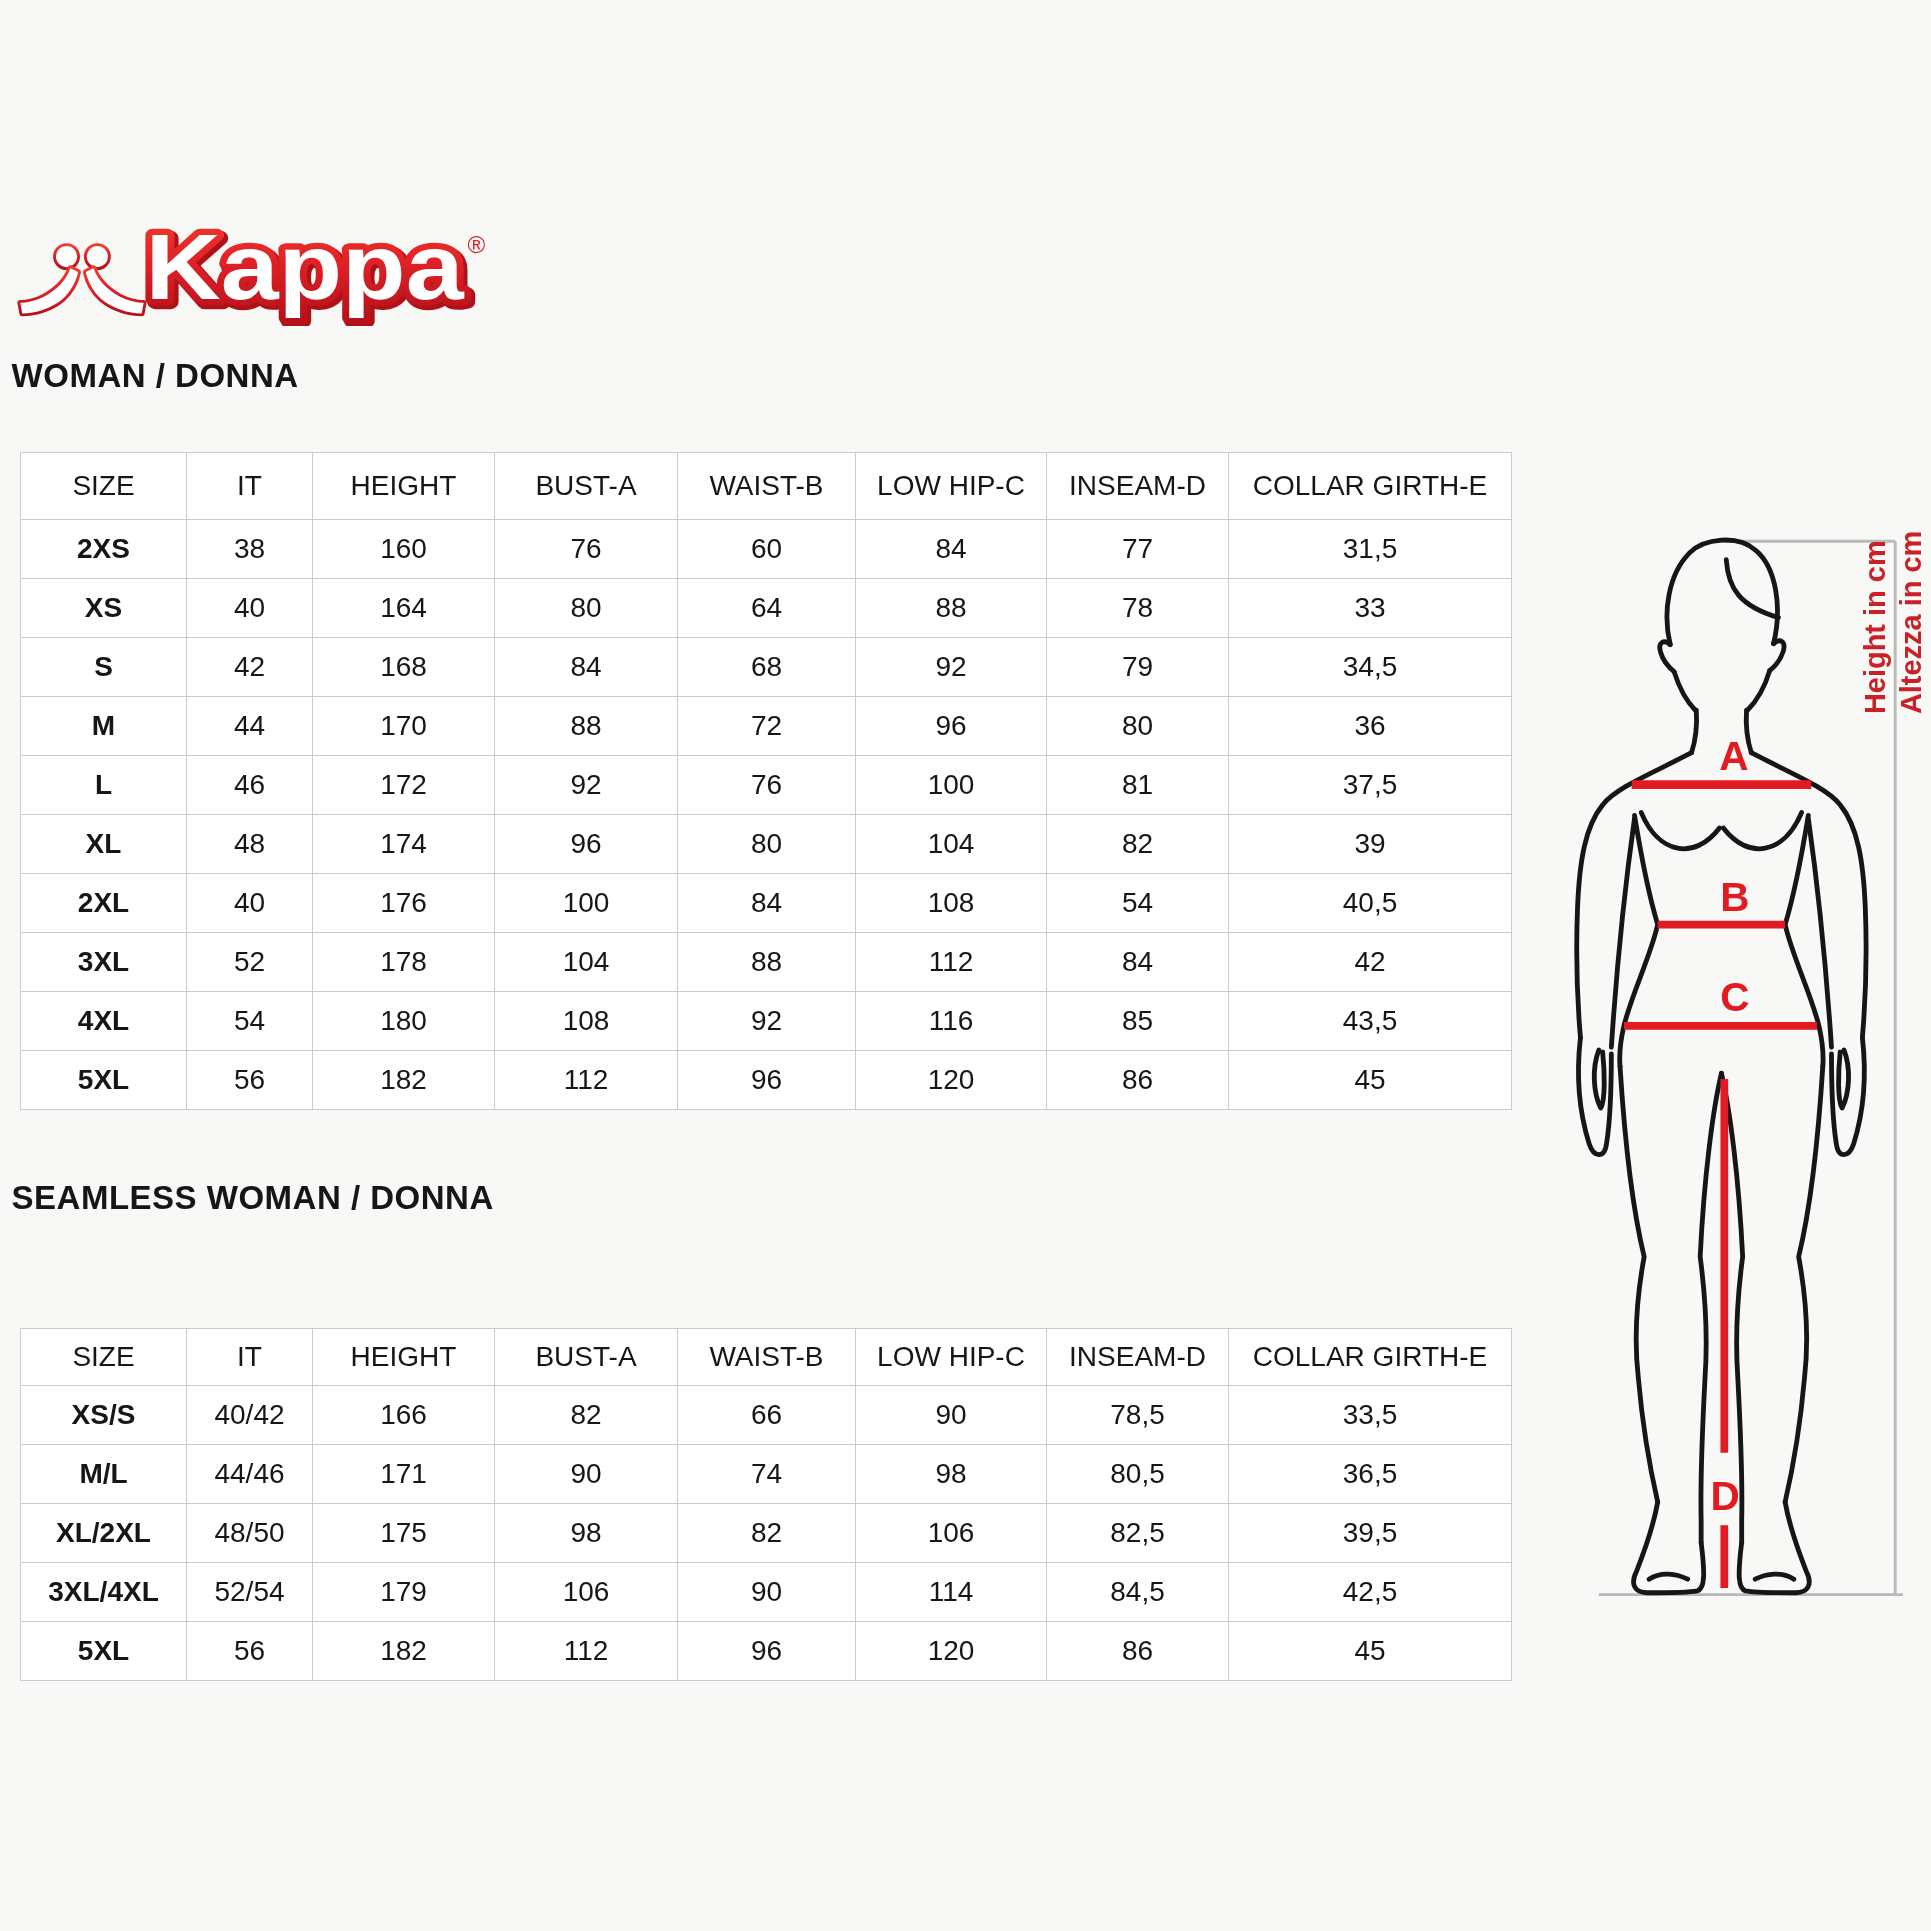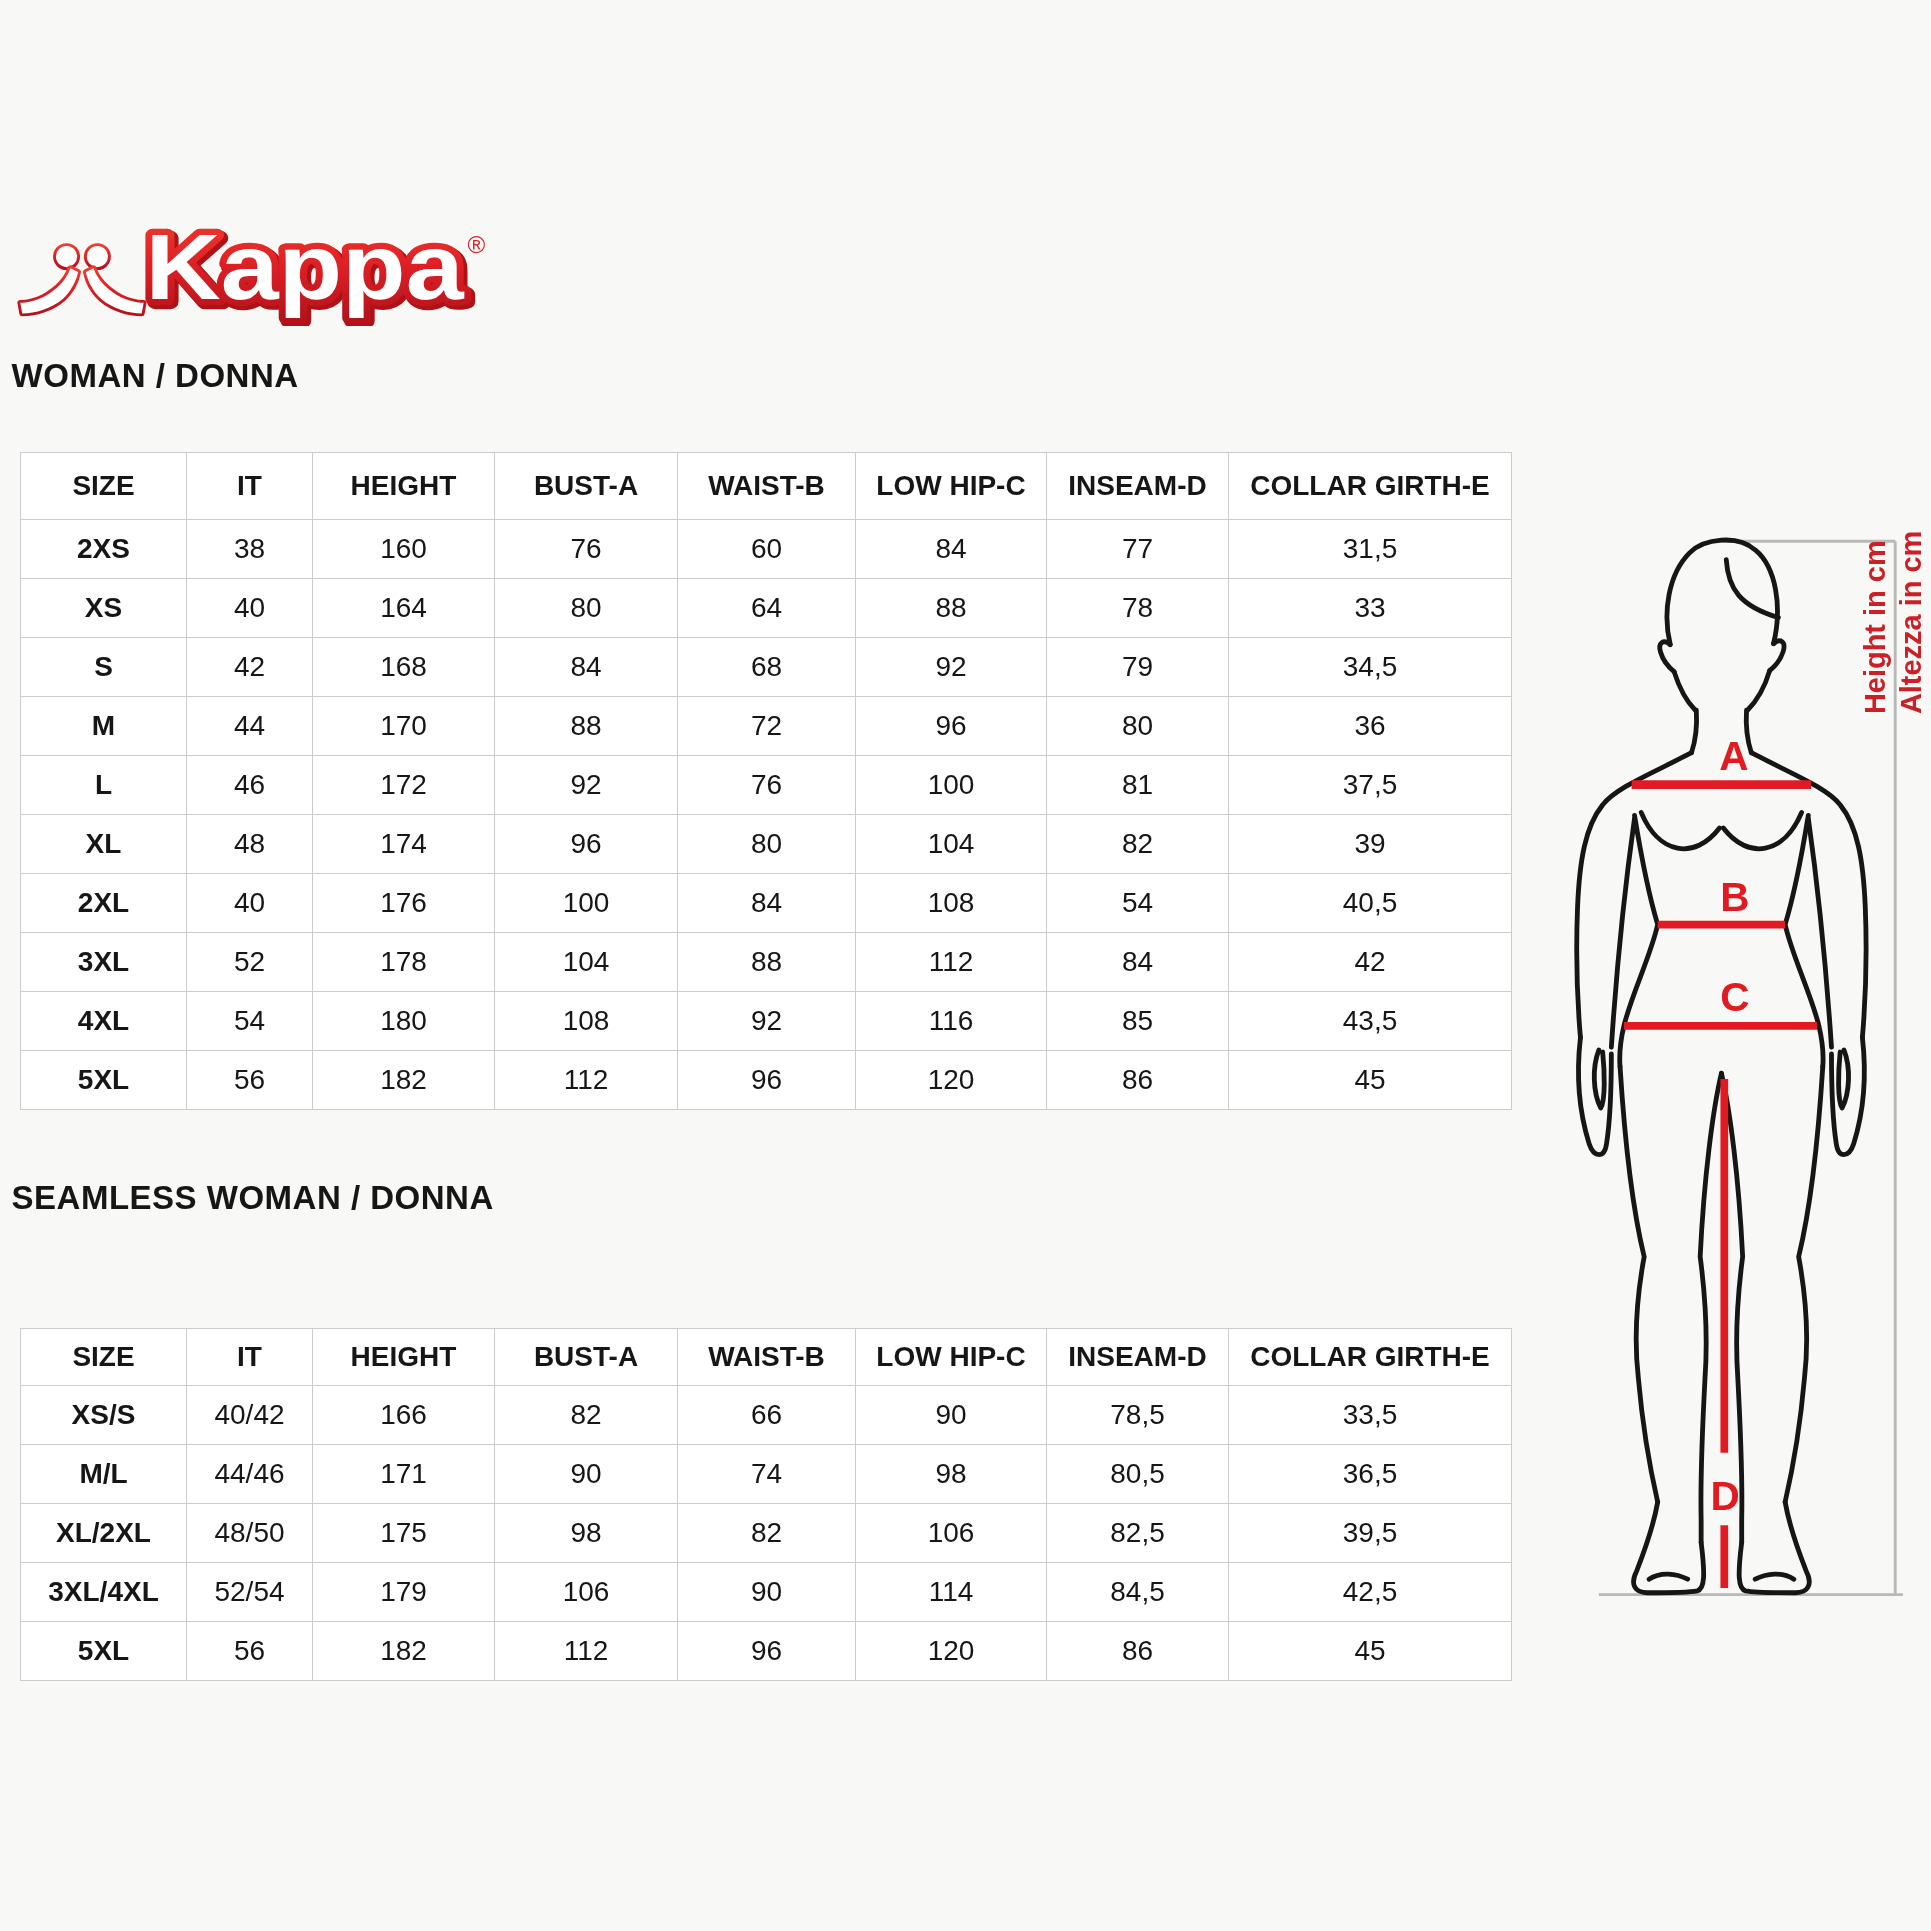--- a/index.html
+++ b/index.html
@@ -25,21 +25,21 @@
     border-collapse:collapse; table-layout:fixed; background:var(--cell-bg);
   }
   .table-woman{left:20px; top:452px;}
   .table-seamless{left:20px; top:1328px;}
   table.size-table th, table.size-table td{
     border:1.9px solid var(--table-border-gray);
     text-align:center; vertical-align:middle;
     font-size:28px; padding:0; background:var(--cell-bg);
     color:var(--text-black);
   }
-  table.size-table th{font-weight:bold;margin-top:20px;}
+  table.size-table th{font-weight:normal;margin-top:20px;}
   .table-woman th{height:66px;}
   .table-seamless th{height:56px;}
   table.size-table td{height:58px; font-weight:normal;}
   table.size-table td.size-cell{font-weight:bold;text-align:center;}
   .diagram-svg{left:1535px; top:521px; width:396px; height:1120px;}
   .fig-stroke{fill:none; stroke:var(--text-black); stroke-width:5; stroke-linecap:round; stroke-linejoin:round;}
   .red-line{fill:none; stroke:var(--line-red); stroke-linecap:butt;}
   .marker-letter{fill:var(--line-red); font-family:"Liberation Sans",sans-serif; font-size:42px; font-weight:bold; text-anchor:middle;}
   .rot-label{fill:var(--label-red); font-family:"Liberation Sans",sans-serif; font-size:30px; font-weight:bold;}
   .bracket{fill:none; stroke:var(--bracket-gray); stroke-width:3;}

